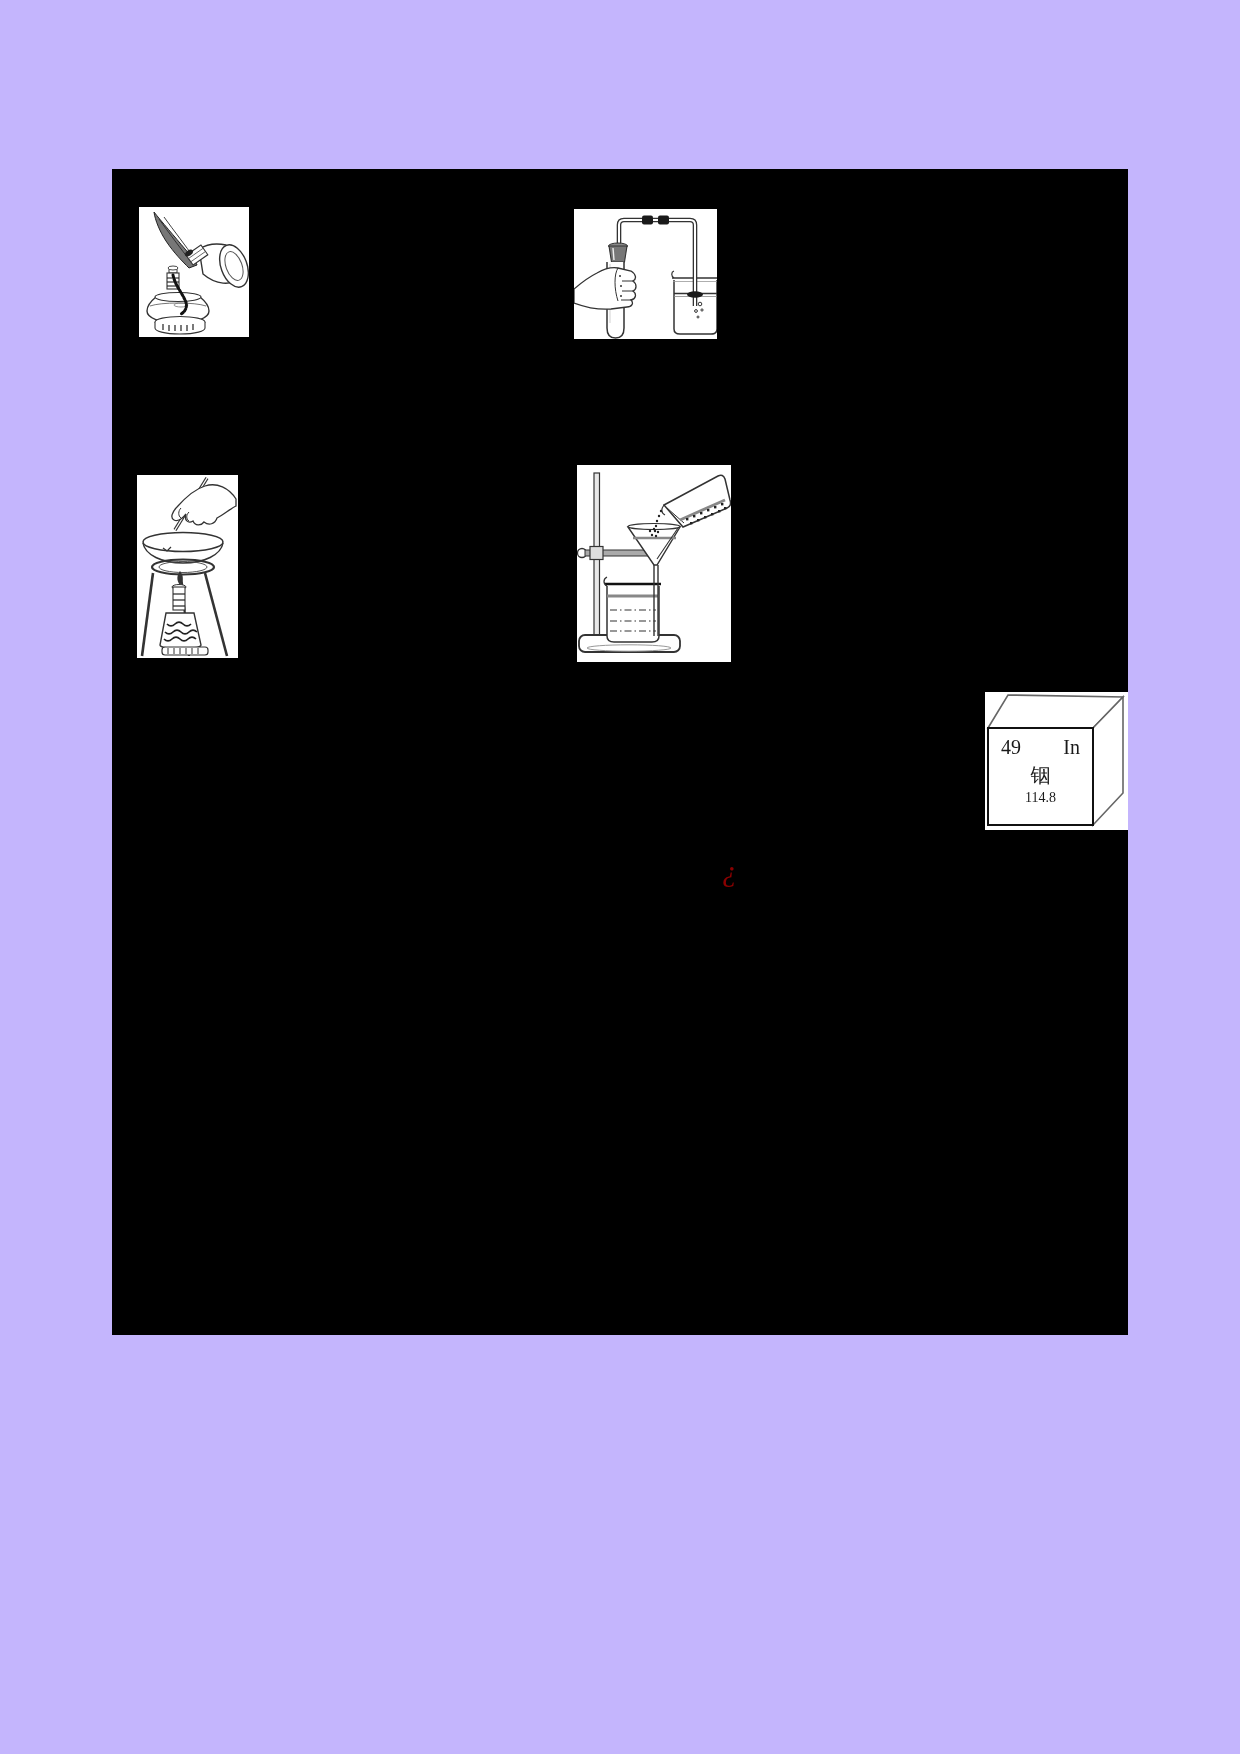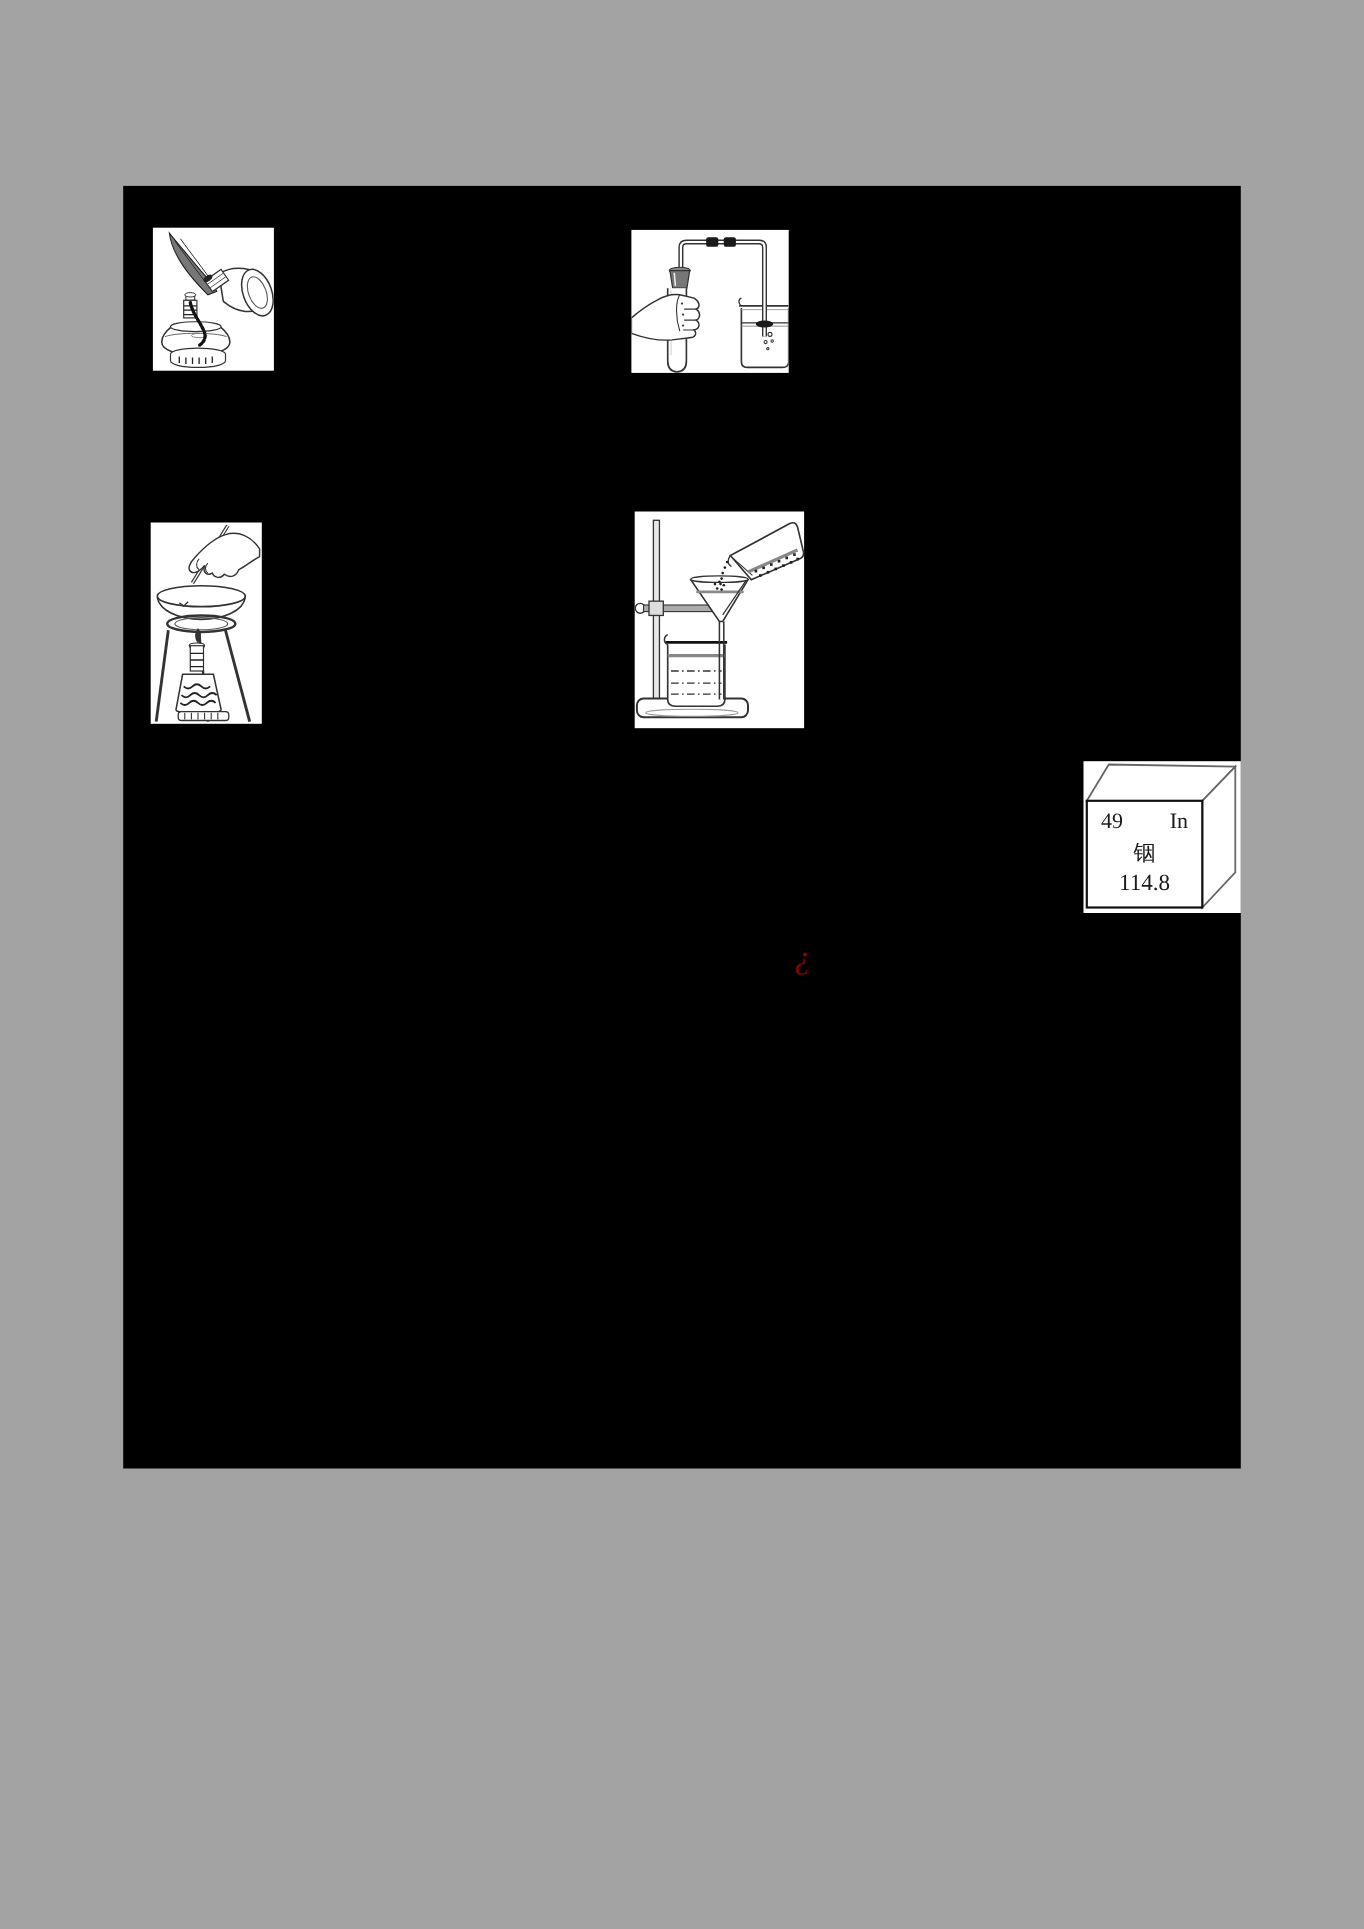--- a/index.html
+++ b/index.html
@@ -1,19 +1,19 @@
 <!DOCTYPE html>
 <html><head>
 <meta charset="utf-8">
 <style>
   html,body{margin:0;padding:0;background:#ffffff;}
   .page{
     position:relative;
     width:1240px;height:1754px;
-    background:#a3a3a3;
+    background:#c4b5fd;
     font-family:"Liberation Serif", serif;
     overflow:hidden;
   }
   .black-region{
     position:absolute;
     left:112px;top:169px;
     width:1016px;height:1166px;
     background:#000000;
   }
   .panel{
@@ -23,21 +23,21 @@
   .panel svg{display:block;width:100%;height:100%;}
   .panel-a{left:139px;top:207px;width:110px;height:130px;}
   .panel-b{left:574px;top:209px;width:143px;height:130px;}
   .panel-c{left:137px;top:475px;width:101px;height:183px;}
   .panel-d{left:577px;top:465px;width:154px;height:197px;}
   .panel-e{left:985px;top:692px;width:143px;height:138px;}
   .panel-e .cube-svg{position:absolute;left:0;top:0;}
   .el-text{position:absolute;left:3px;width:105px;color:#1a1a1a;}
   .el-line1{top:44px;display:flex;justify-content:space-between;padding:0 13px;box-sizing:border-box;font-size:20px;}
   .el-line2{top:70px;text-align:center;font-size:20px;font-family:"DejaVu Sans",sans-serif;}
-  .el-line3{top:98px;text-align:center;font-size:21px;}
+  .el-line3{top:98px;text-align:center;font-size:14px;}
   .stray-glyph{
     position:absolute;
     left:722px;top:856px;
     font-family:"Liberation Serif", serif;
     font-style:italic;
     font-size:30px;
     line-height:1;
     color:#8b0000;
   }
 </style>

